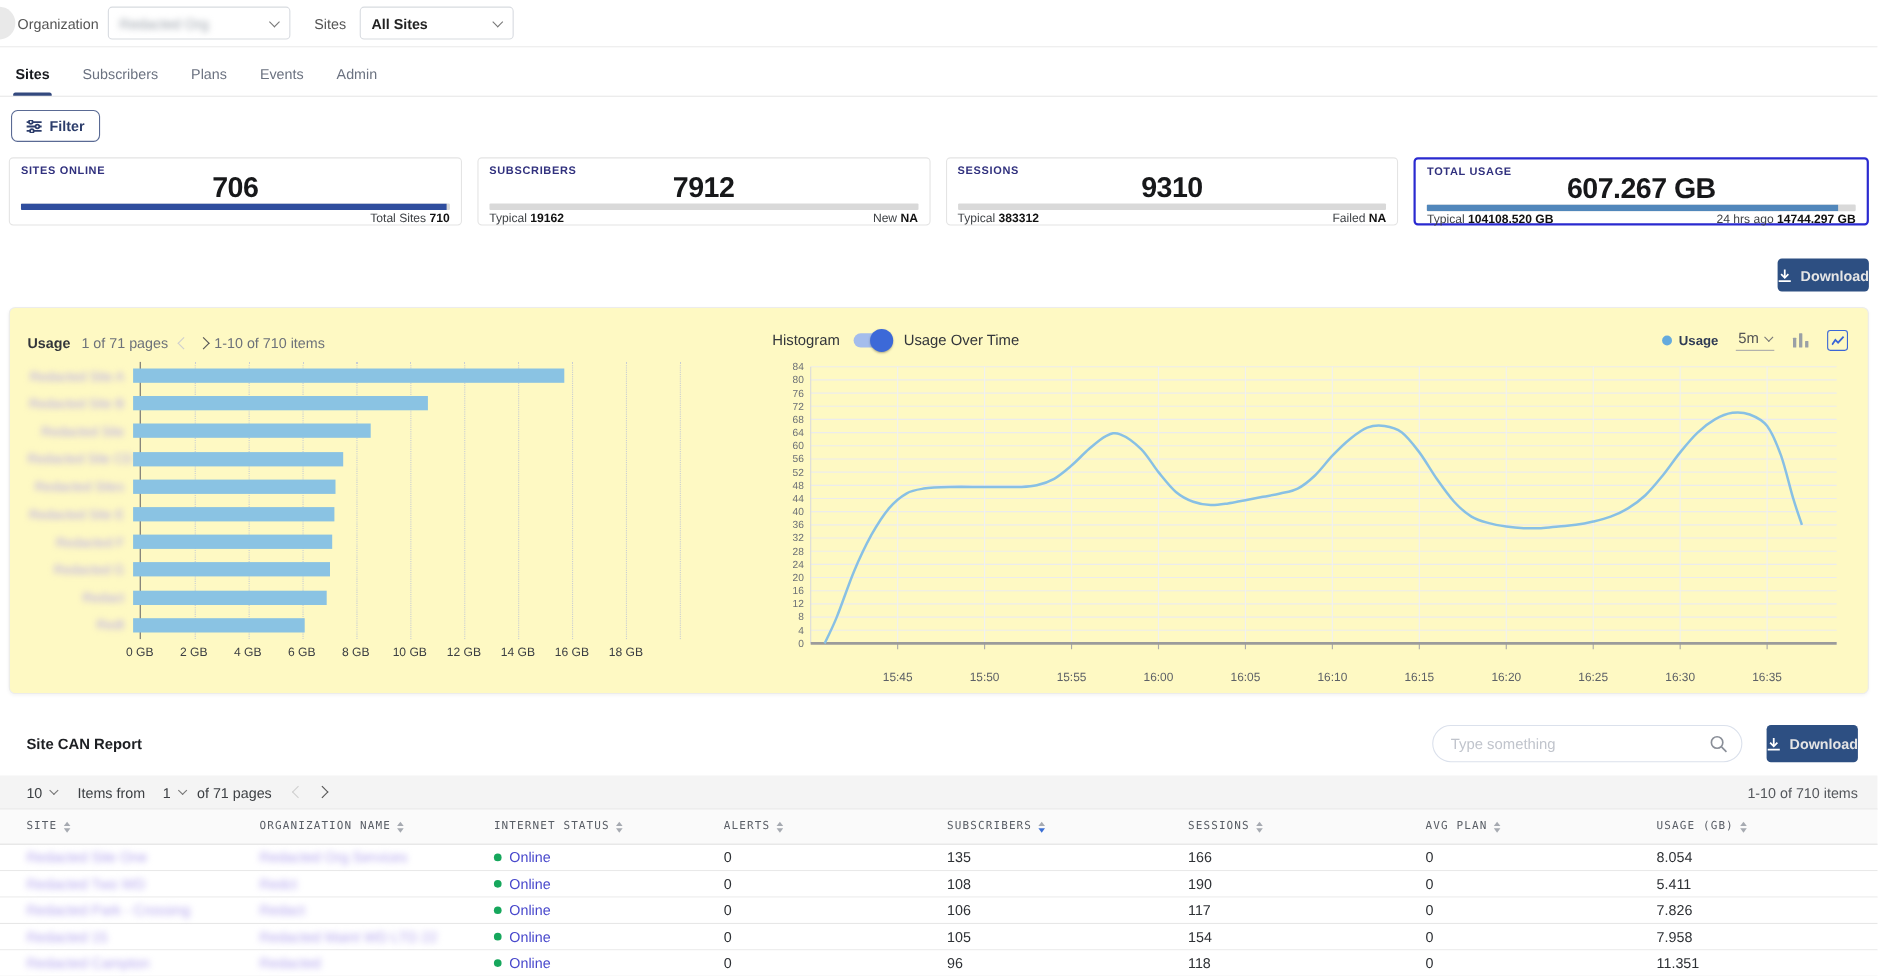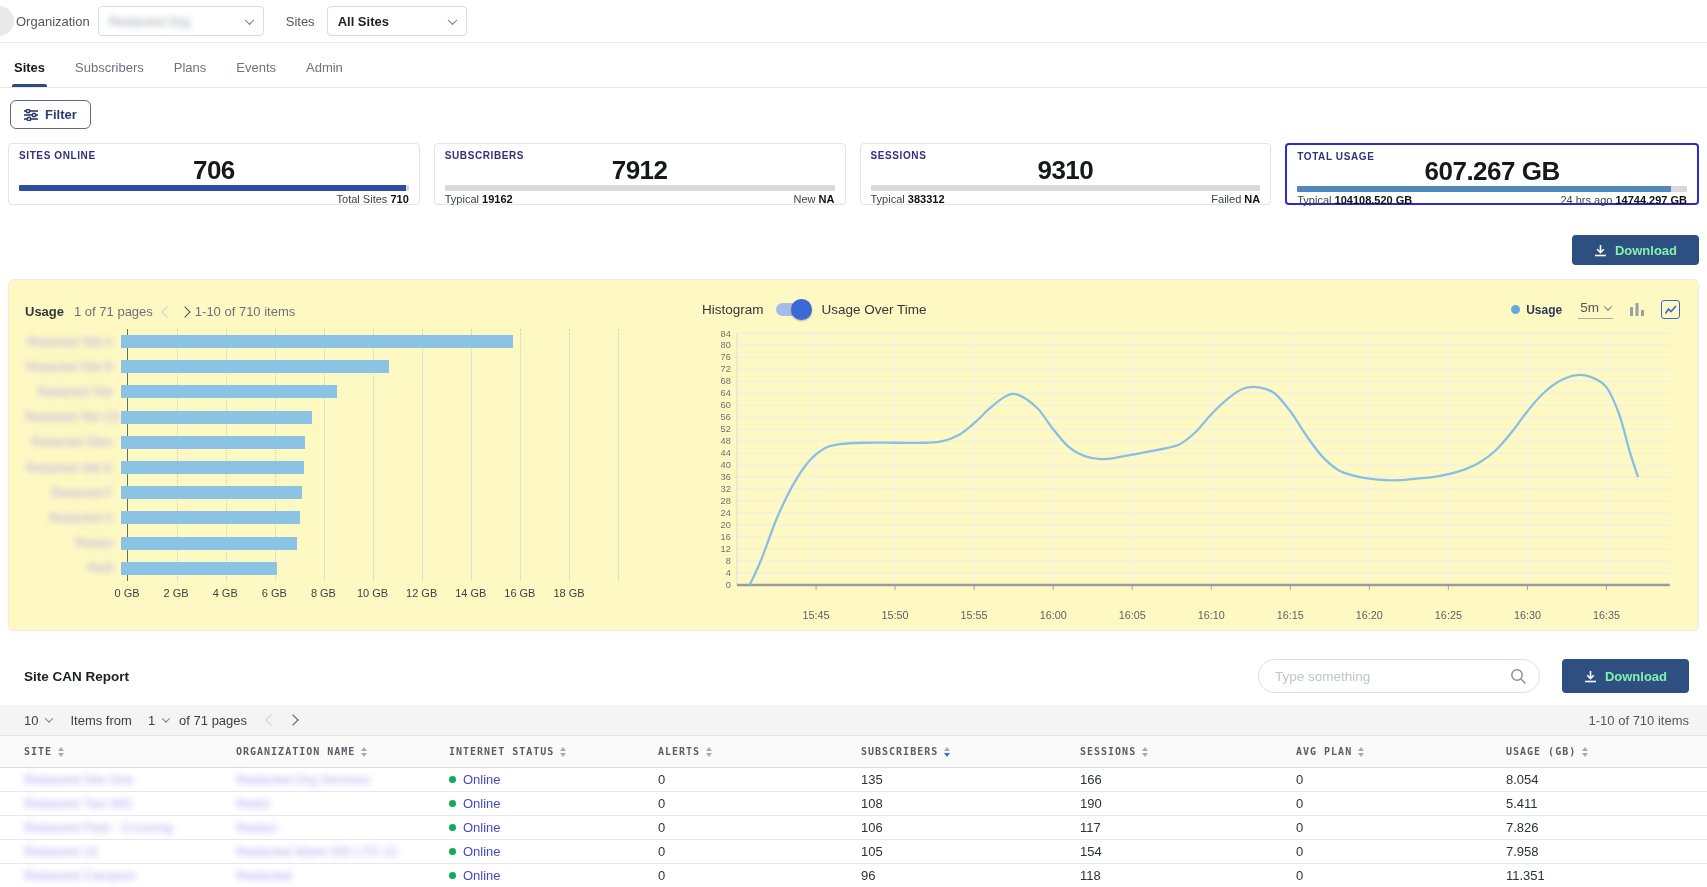--- a/index.html
+++ b/index.html
@@ -38,21 +38,21 @@
   .card-label { font-size:10px; font-weight:bold; letter-spacing:.6px; color:#31317e; text-transform:uppercase; }
   .card-value { text-align:center; font-size:26px; font-weight:600; letter-spacing:-.5px; color:#17181a; line-height:26px; margin-top:-4px; }
   .card-bar { height:6px; background:#d9d9d9; margin-top:2px; border-radius:1px; overflow:hidden; }
   .card-bar > div { height:100%; }
   .card-foot { display:flex; justify-content:space-between; font-size:11px; color:#3f4246; margin-top:2px; }
   .card-foot b { color:#111; }
   .foot-right { margin-left:auto; }
 
   
   .dl-row { display:flex; justify-content:flex-end; padding:30px 8px 0; }
-  .btn-navy { display:inline-flex; align-items:center; gap:8px; background:#2d4f82; color:#86efac; font-weight:bold; font-size:13px; border:none; border-radius:4px; height:30px; padding:0 22px; cursor:pointer; }
+  .btn-navy { display:inline-flex; align-items:center; gap:8px; background:#2d4f82; color:#e5e5e5; font-weight:bold; font-size:13px; border:none; border-radius:4px; height:30px; padding:0 0; cursor:pointer; }
 
   
   .charts-panel { display:flex; margin:14px 8px 0; border:1px solid #ececec; border-radius:6px; background:#fef9c3; box-shadow:0 1px 3px rgba(0,0,0,.04); height:352px; }
   .usage-half { width:655px; padding:24px 0 0 16px; }
   .usage-head { display:flex; align-items:center; gap:10px; color:#6d727a; }
   .usage-title { font-weight:bold; color:#33363b; }
   .pg-chev { width:8px; height:8px; border-right:1.6px solid #999; border-bottom:1.6px solid #999; display:inline-block; }
   .pg-chev.dis { border-color:#cfcfcf; }
   .pg-prev { transform:rotate(135deg); }
   .pg-next { transform:rotate(-45deg); border-color:#555; }
@@ -91,21 +91,21 @@
   .search-box input::placeholder { color:#c0c4cc; }
   .report-dl { margin-left:22px; height:34px; }
 
   .pagestrip { height:31px; background:#f4f4f4; display:flex; align-items:center; gap:10px; padding:0 18px 0 24px; color:#3d4044; border-bottom:1px solid #e6e6e6; }
   .mini-select { display:flex; align-items:center; gap:8px; cursor:pointer; }
   .strip-right { margin-left:auto; color:#54575c; }
 
   .grid-table { width:100%; }
   .t-row { display:grid; grid-template-columns:212px 213px 209px 203px 219px 216px 210px 1fr; padding-left:24px; align-items:center; }
   .t-head { background:#fafafa; height:32px; border-bottom:1px solid #dcdcdc; }
-  .t-head .t-cell { display:flex; align-items:center; gap:6px; font-family:"DejaVu Sans Mono", monospace; font-size:10px; letter-spacing:1px; color:#595e66; font-weight:bold; text-transform:uppercase; cursor:pointer; }
+  .t-head .t-cell { display:flex; align-items:center; gap:6px; font-family:"DejaVu Sans Mono", monospace; font-size:10px; letter-spacing:1px; color:#595e66; font-weight:normal; text-transform:uppercase; cursor:pointer; }
   .sorts { display:flex; flex-direction:column; gap:2px; }
   .tri-up { width:0; height:0; border-left:3.5px solid transparent; border-right:3.5px solid transparent; border-bottom:4.5px solid #a6aab1; }
   .tri-down { width:0; height:0; border-left:3.5px solid transparent; border-right:3.5px solid transparent; border-top:4.5px solid #a6aab1; }
   .tri-down.active { border-top-color:#3b6fd4; }
   .t-body .t-row { height:24px; border-bottom:1px solid #e7e7e7; font-size:13px; color:#2e3135; background:#fff; }
   .status-cell { display:flex; align-items:center; gap:7px; }
   .dot-green { width:7px; height:7px; border-radius:50%; background:#16a75c; }
   .online-link { color:#4848cc; cursor:pointer; }
 </style>
 </head>

